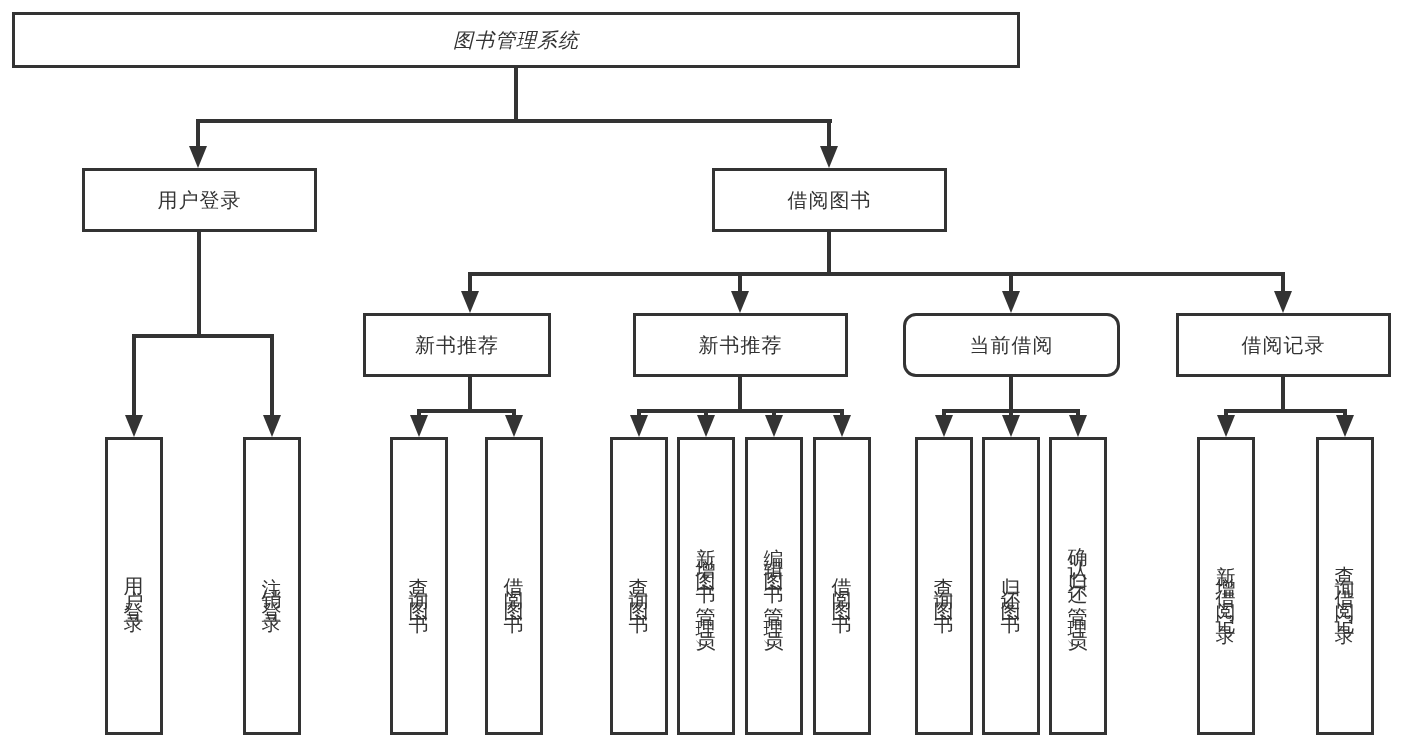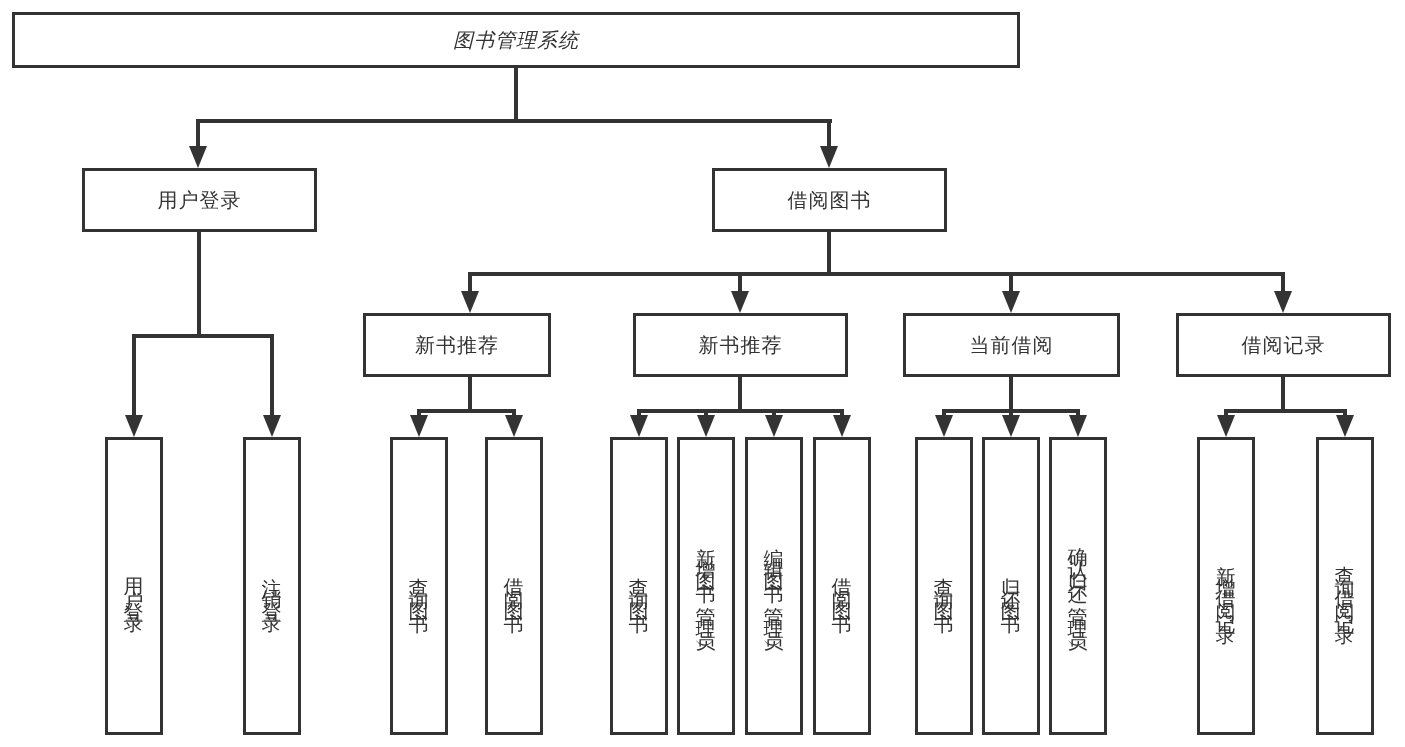--- a/index.html
+++ b/index.html
@@ -104,21 +104,21 @@
   <div class="arrow" style="left:1002px; top:291px;"></div>
   <div class="v" style="left:1281px; top:272px; height:26px;"></div>
   <div class="arrow" style="left:1274px; top:291px;"></div>
 
   <div class="node" style="left:363px; top:313px; width:188px; height:64px;">
     <span>新书推荐</span>
   </div>
   <div class="node" style="left:633px; top:313px; width:215px; height:64px;">
     <span>新书推荐</span>
   </div>
-  <div class="node" style="left:903px; top:313px; width:217px; height:64px;">
+  <div class="node" style="left:903px; top:313px; width:217px; height:64px;border-radius:13px;">
     <span>当前借阅</span>
   </div>
   <div class="node" style="left:1176px; top:313px; width:215px; height:64px;">
     <span>借阅记录</span>
   </div>
 
   <div class="v" style="left:468px; top:377px; height:36px;"></div>
   <div class="h" style="left:417px; top:409px; width:99px;"></div>
   <div class="v" style="left:417px; top:409px; height:11px;"></div>
   <div class="arrow" style="left:410px; top:415px;"></div>

